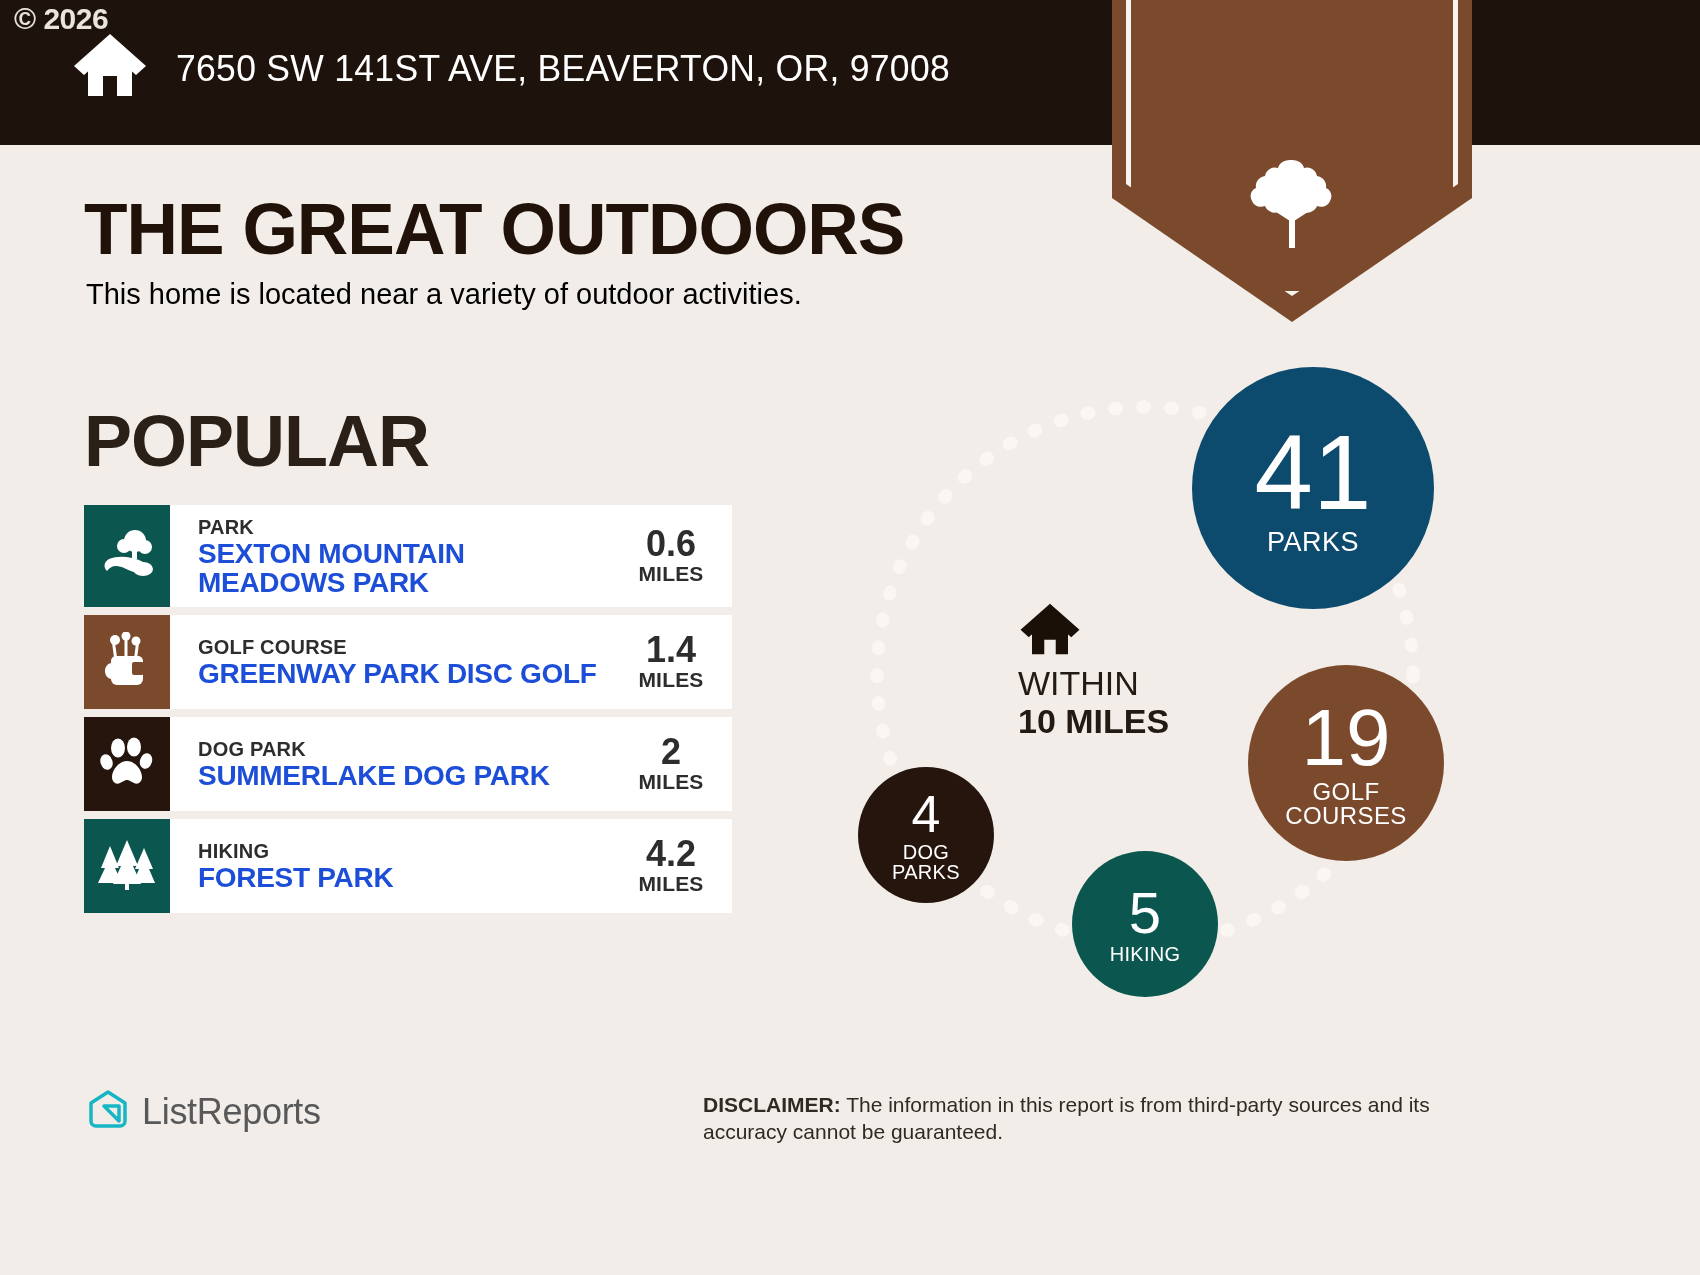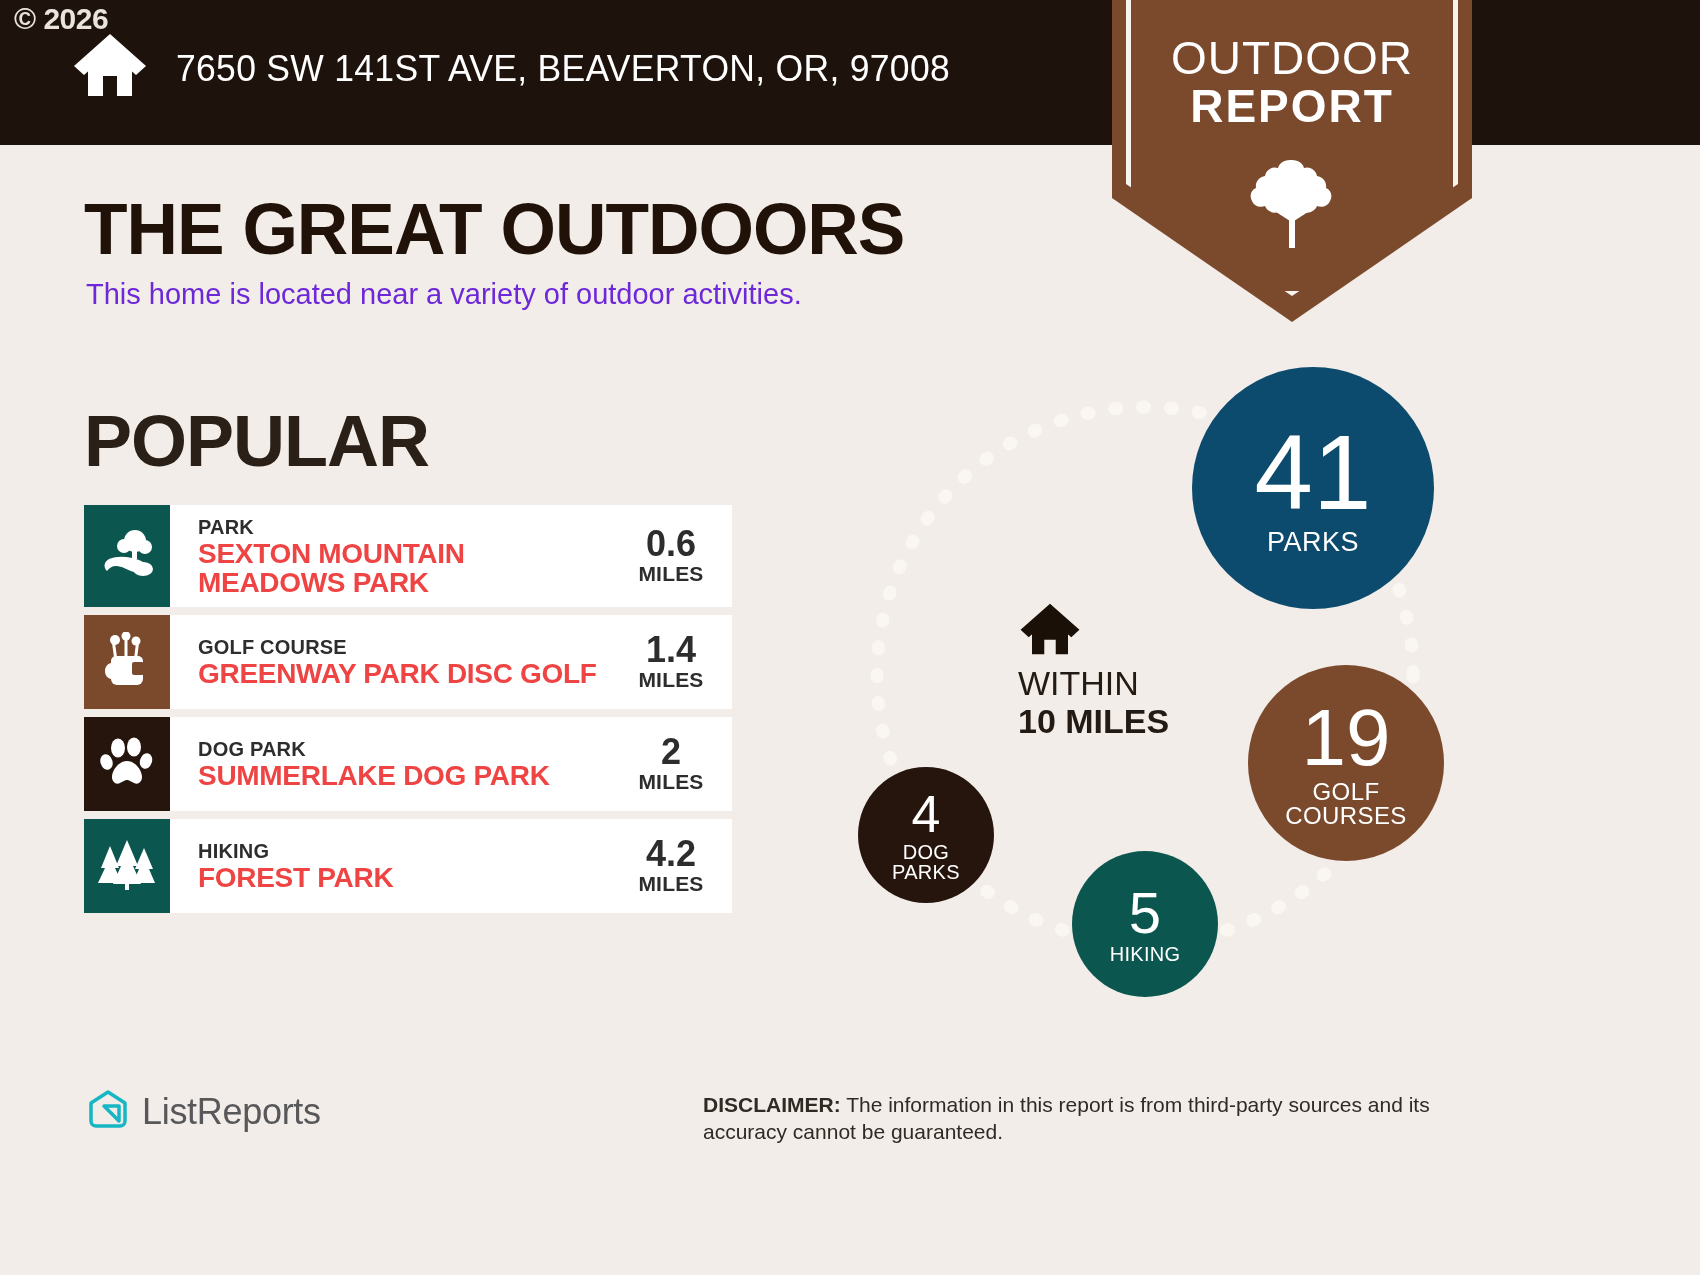--- a/index.html
+++ b/index.html
@@ -50,38 +50,38 @@
   
   .headline{
     position:absolute;left:84px;top:188px;
     font-size:72px;font-weight:bold;color:#211209;
     letter-spacing:-1px;
     font-family:"Liberation Sans Narrow","Liberation Sans",sans-serif;
     transform:scaleX(0.99);transform-origin:left;
   }
   .subhead{
     position:absolute;left:86px;top:278px;
-    font-size:29px;color:#6d28d9;
+    font-size:29px;color:#000000;
   }
   .popular{
     position:absolute;left:84px;top:400px;
     font-size:72px;font-weight:bold;color:#2a2018;
     letter-spacing:-1px;
     font-family:"Liberation Sans Narrow","Liberation Sans",sans-serif;
   }
   
   .list{position:absolute;left:84px;top:505px;width:648px;}
   .row{
     display:flex;align-items:stretch;background:#fff;margin-bottom:8px;
     height:94px;
   }
   .row .tile{width:86px;flex:0 0 86px;display:flex;align-items:center;justify-content:center;}
   .row .txt{flex:1 1 auto;display:flex;flex-direction:column;justify-content:center;padding-left:28px;}
   .row .cat{font-size:20px;font-weight:bold;color:#2d2d2d;letter-spacing:0.2px;line-height:23px;}
-  .row .name{font-size:28px;font-weight:bold;color:#ef4444;letter-spacing:-0.3px;line-height:30px;}
+  .row .name{font-size:28px;font-weight:bold;color:#1d4ed8;letter-spacing:-0.3px;line-height:30px;}
   .row .dist{flex:0 0 106px;display:flex;flex-direction:column;justify-content:center;align-items:center;padding-right:8px;}
   .row .dnum{font-size:36px;font-weight:bold;color:#2d2d2d;line-height:36px;}
   .row .dlbl{font-size:21px;font-weight:bold;color:#2d2d2d;letter-spacing:0.2px;}
   .row.tall{height:102px;}
   .row.tall .name{line-height:29px;}
   
   .diagram{position:absolute;left:840px;top:355px;width:640px;height:660px;}
   .dotring{position:absolute;left:0;top:0;width:640px;height:660px;}
   .circ{
     position:absolute;border-radius:50%;
@@ -126,24 +126,20 @@
 <div class="home-icon-hdr">
   <svg width="76" height="66" viewBox="0 0 76 66">
     <path d="M38 2 L74 34 L64 43 L38 20 L12 43 L2 34 Z" fill="#ffffff"></path>
     <path d="M16 38 L38 19 L60 38 L60 64 L45 64 L45 44 L31 44 L31 64 L16 64 Z" fill="#ffffff"></path>
   </svg>
 </div>
 <div class="addr">7650 SW 141ST AVE, BEAVERTON, OR, 97008</div>
 
 <div class="badge">
   <div class="badge-inner"></div>
-  <div class="badge-txt">
-    <div class="l1">OUTDOOR</div>
-    <div class="l2">REPORT</div>
-  </div>
   <div class="badge-tree">
     <svg width="86" height="96" viewBox="0 0 86 96">
       <path fill="#ffffff" d="M43 4c7 0 11 4 12 8 6-2 12 2 13 8 6 1 10 6 9 12 5 2 7 8 4 13-2 5-8 7-13 5-2 5-8 8-13 6-3 4-9 5-13 2-4 3-10 2-13-2-5 2-11-1-13-6-5 2-11 0-13-5-3-5-1-11 4-13-1-6 3-11 9-12 1-6 7-10 13-8 1-4 5-8 12-8z"></path>
       <path fill="#ffffff" d="M40 48h6v44h-6z"></path>
       <path fill="#ffffff" d="M42.5 60 L26 50 L24 54 L42.5 66 Z"></path>
       <path fill="#ffffff" d="M43.5 60 L60 50 L62 54 L43.5 66 Z"></path>
     </svg>
   </div>
 </div>
 

